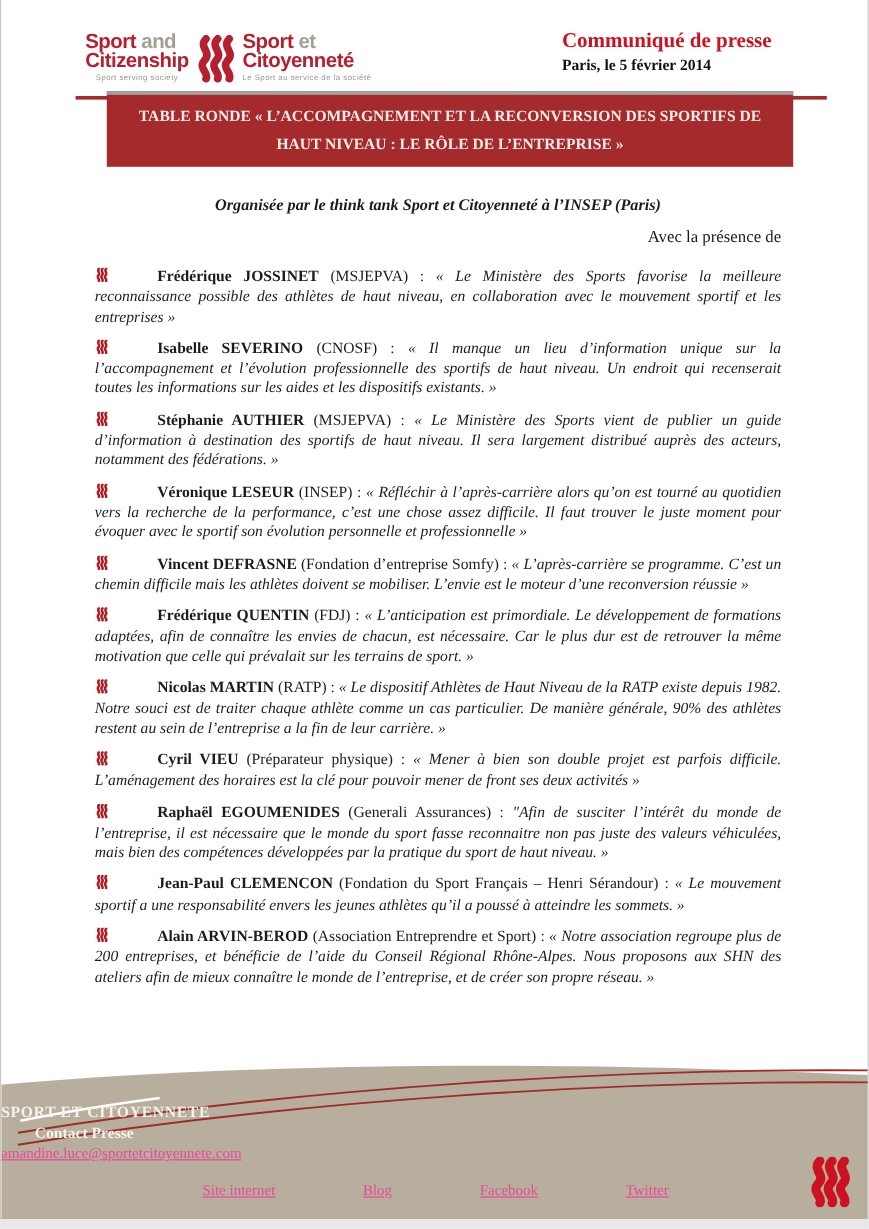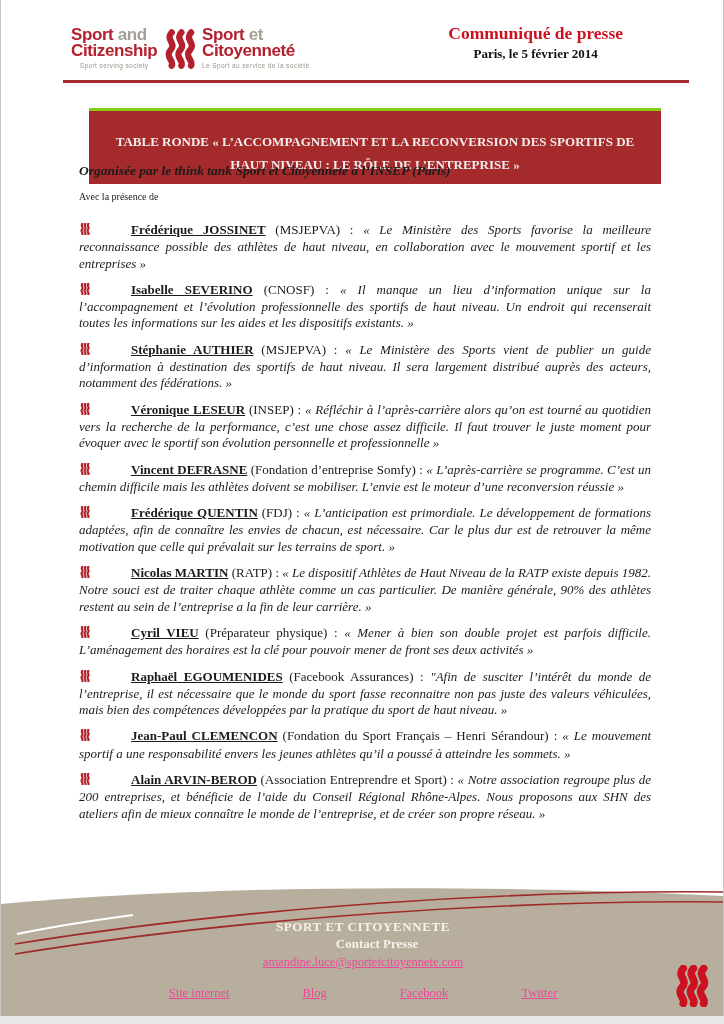--- a/index.html
+++ b/index.html
@@ -14,46 +14,46 @@
   .header{position:relative; height:80px;}
   .logo-block{position:absolute; top:27px;}
   .logo-en{left:70px;}
   .logo-fr{left:201px;}
   .wordmark{font-family:"Liberation Sans", sans-serif; font-weight:bold;
             font-size:17px; line-height:16px; letter-spacing:-0.4px; color:#b5202f;}
   .wordmark .gray{color:#a59f96;}
   .tagline{font-family:"Liberation Sans", sans-serif; font-size:6.5px;
            color:#9a948b; letter-spacing:.4px; margin-top:3px; text-align:center;}
   .sss-header{position:absolute; left:161px; top:29px;}
-  .header-right{position:absolute; right:100px; top:22px; text-align:center;}
+  .header-right{position:absolute; right:80px; top:22px; text-align:left;}
   .kicker{font-weight:bold; font-size:17.5px; color:#cc1120; line-height:22px;}
   .dateline{font-weight:bold; font-size:13px; color:#111; line-height:20px;}
   .red-rule{position:absolute; left:62px; top:80px; width:626px; height:3px; background:#a42a2c;}
   
   .banner{
-    position:absolute; left:88px; top:108px; width:572px; box-sizing:border-box;
-    background:#a42a2c; border-top:3px solid #84cc16;
+    position:absolute; left:88px; top:76px; width:572px; box-sizing:border-box;
+    background:#a42a2c; border-top:3px solid #a3a3a3;
     color:#f3ecea; font-weight:bold; font-size:13px; line-height:23px;
-    text-align:center; padding:19px 22px 8px;
+    text-align:center; padding:6px 22px 8px;
   }
   
-  .subtitle{position:absolute; left:78px; top:163px; width:572px; 
+  .subtitle{position:absolute; left:78px; top:163px; width:572px; text-align:center;
             font-weight:bold; font-style:italic; font-size:13.5px;}
-  .presence{position:absolute; left:78px; top:191px; width:572px; text-align:left;
-            font-size:10px;}
+  .presence{position:absolute; left:78px; top:191px; width:572px; text-align:right;
+            font-size:14px;}
   
   .speakers{position:absolute; left:78px; top:222px; width:572px;}
   .speaker{margin:0 0 10px; text-align:justify; font-size:13px; line-height:16.3px;}
   .speaker .bullet{display:inline-block; width:52px; vertical-align:-1px;}
-  .speaker b{font-weight:bold;text-decoration:underline;}
+  .speaker b{font-weight:bold;}
   .speaker i{font-style:italic;}
   
   .footer{position:absolute; left:0; bottom:0; width:724px; height:134px;}
   .footer svg.bg{position:absolute; left:0; top:0; width:724px; height:134px;}
-  .footer-content{position:relative; z-index:2; text-align:center; padding-top:36px;}
+  .footer-content{position:relative; z-index:2; text-align:left; padding-top:36px;}
   .footer-org{font-weight:bold; font-size:13px; color:#f6f2ea; letter-spacing:.6px; line-height:17px;}
   .footer-contact{font-weight:bold; font-size:13px; color:#f6f2ea; line-height:17px;margin-left:28px;}
   a.blue-link{color:#ec4899; text-decoration:underline; font-size:12.5px; cursor:pointer;}
   .footer-email{line-height:18px;}
   .footer-links{margin-top:15px; display:flex; justify-content:center; gap:73px;}
   .footer-sss{position:absolute; right:14px; bottom:5px; z-index:3;}
 </style>
 </head>
 <body>
 
@@ -138,21 +138,21 @@
           </svg></span><b>Nicolas MARTIN</b><span> (RATP) : </span><i>« Le dispositif Athlètes de Haut Niveau de la RATP existe depuis 1982. Notre souci est de traiter chaque athlète comme un cas particulier. De manière générale, 90% des athlètes restent au sein de l’entreprise a la fin de leur carrière. »</i></p>
       <p class="speaker"><span class="bullet"><svg width="12" height="12" viewBox="0 0 26 28">
             <path d="M7,2 C2,7 11,10 6,15 C2,19.5 9,22.5 7,26" stroke="#b01f26" stroke-width="5" fill="none" stroke-linecap="round"></path>
             <path d="M14,2 C9,7 18,10 13,15 C9,19.5 16,22.5 14,26" stroke="#b01f26" stroke-width="5" fill="none" stroke-linecap="round"></path>
             <path d="M21,2 C16,7 25,10 20,15 C16,19.5 23,22.5 21,26" stroke="#b01f26" stroke-width="5" fill="none" stroke-linecap="round"></path>
           </svg></span><b>Cyril VIEU</b><span> (Préparateur physique) : </span><i>« Mener à bien son double projet est parfois difficile. L’aménagement des horaires est la clé pour pouvoir mener de front ses deux activités »</i></p>
       <p class="speaker"><span class="bullet"><svg width="12" height="12" viewBox="0 0 26 28">
             <path d="M7,2 C2,7 11,10 6,15 C2,19.5 9,22.5 7,26" stroke="#b01f26" stroke-width="5" fill="none" stroke-linecap="round"></path>
             <path d="M14,2 C9,7 18,10 13,15 C9,19.5 16,22.5 14,26" stroke="#b01f26" stroke-width="5" fill="none" stroke-linecap="round"></path>
             <path d="M21,2 C16,7 25,10 20,15 C16,19.5 23,22.5 21,26" stroke="#b01f26" stroke-width="5" fill="none" stroke-linecap="round"></path>
-          </svg></span><b>Raphaël EGOUMENIDES</b><span> (Facebook Assurances) : </span><i>"Afin de susciter l’intérêt du monde de l’entreprise, il est nécessaire que le monde du sport fasse reconnaitre non pas juste des valeurs véhiculées, mais bien des compétences développées par la pratique du sport de haut niveau. »</i></p>
+          </svg></span><b>Raphaël EGOUMENIDES</b><span> (Generali Assurances) : </span><i>"Afin de susciter l’intérêt du monde de l’entreprise, il est nécessaire que le monde du sport fasse reconnaitre non pas juste des valeurs véhiculées, mais bien des compétences développées par la pratique du sport de haut niveau. »</i></p>
       <p class="speaker"><span class="bullet"><svg width="12" height="12" viewBox="0 0 26 28">
             <path d="M7,2 C2,7 11,10 6,15 C2,19.5 9,22.5 7,26" stroke="#b01f26" stroke-width="5" fill="none" stroke-linecap="round"></path>
             <path d="M14,2 C9,7 18,10 13,15 C9,19.5 16,22.5 14,26" stroke="#b01f26" stroke-width="5" fill="none" stroke-linecap="round"></path>
             <path d="M21,2 C16,7 25,10 20,15 C16,19.5 23,22.5 21,26" stroke="#b01f26" stroke-width="5" fill="none" stroke-linecap="round"></path>
           </svg></span><b>Jean-Paul CLEMENCON</b><span> (Fondation du Sport Français – Henri Sérandour) : </span><i>« Le mouvement sportif a une responsabilité envers les jeunes athlètes qu’il a poussé à atteindre les sommets. »</i></p>
       <p class="speaker"><span class="bullet"><svg width="12" height="12" viewBox="0 0 26 28">
             <path d="M7,2 C2,7 11,10 6,15 C2,19.5 9,22.5 7,26" stroke="#b01f26" stroke-width="5" fill="none" stroke-linecap="round"></path>
             <path d="M14,2 C9,7 18,10 13,15 C9,19.5 16,22.5 14,26" stroke="#b01f26" stroke-width="5" fill="none" stroke-linecap="round"></path>
             <path d="M21,2 C16,7 25,10 20,15 C16,19.5 23,22.5 21,26" stroke="#b01f26" stroke-width="5" fill="none" stroke-linecap="round"></path>
           </svg></span><b>Alain ARVIN-BEROD</b><span> (Association Entreprendre et Sport) : </span><i>« Notre association regroupe plus de 200 entreprises, et bénéficie de l’aide du Conseil Régional Rhône-Alpes. Nous proposons aux SHN des ateliers afin de mieux connaître le monde de l’entreprise, et de créer son propre réseau. »</i></p>

